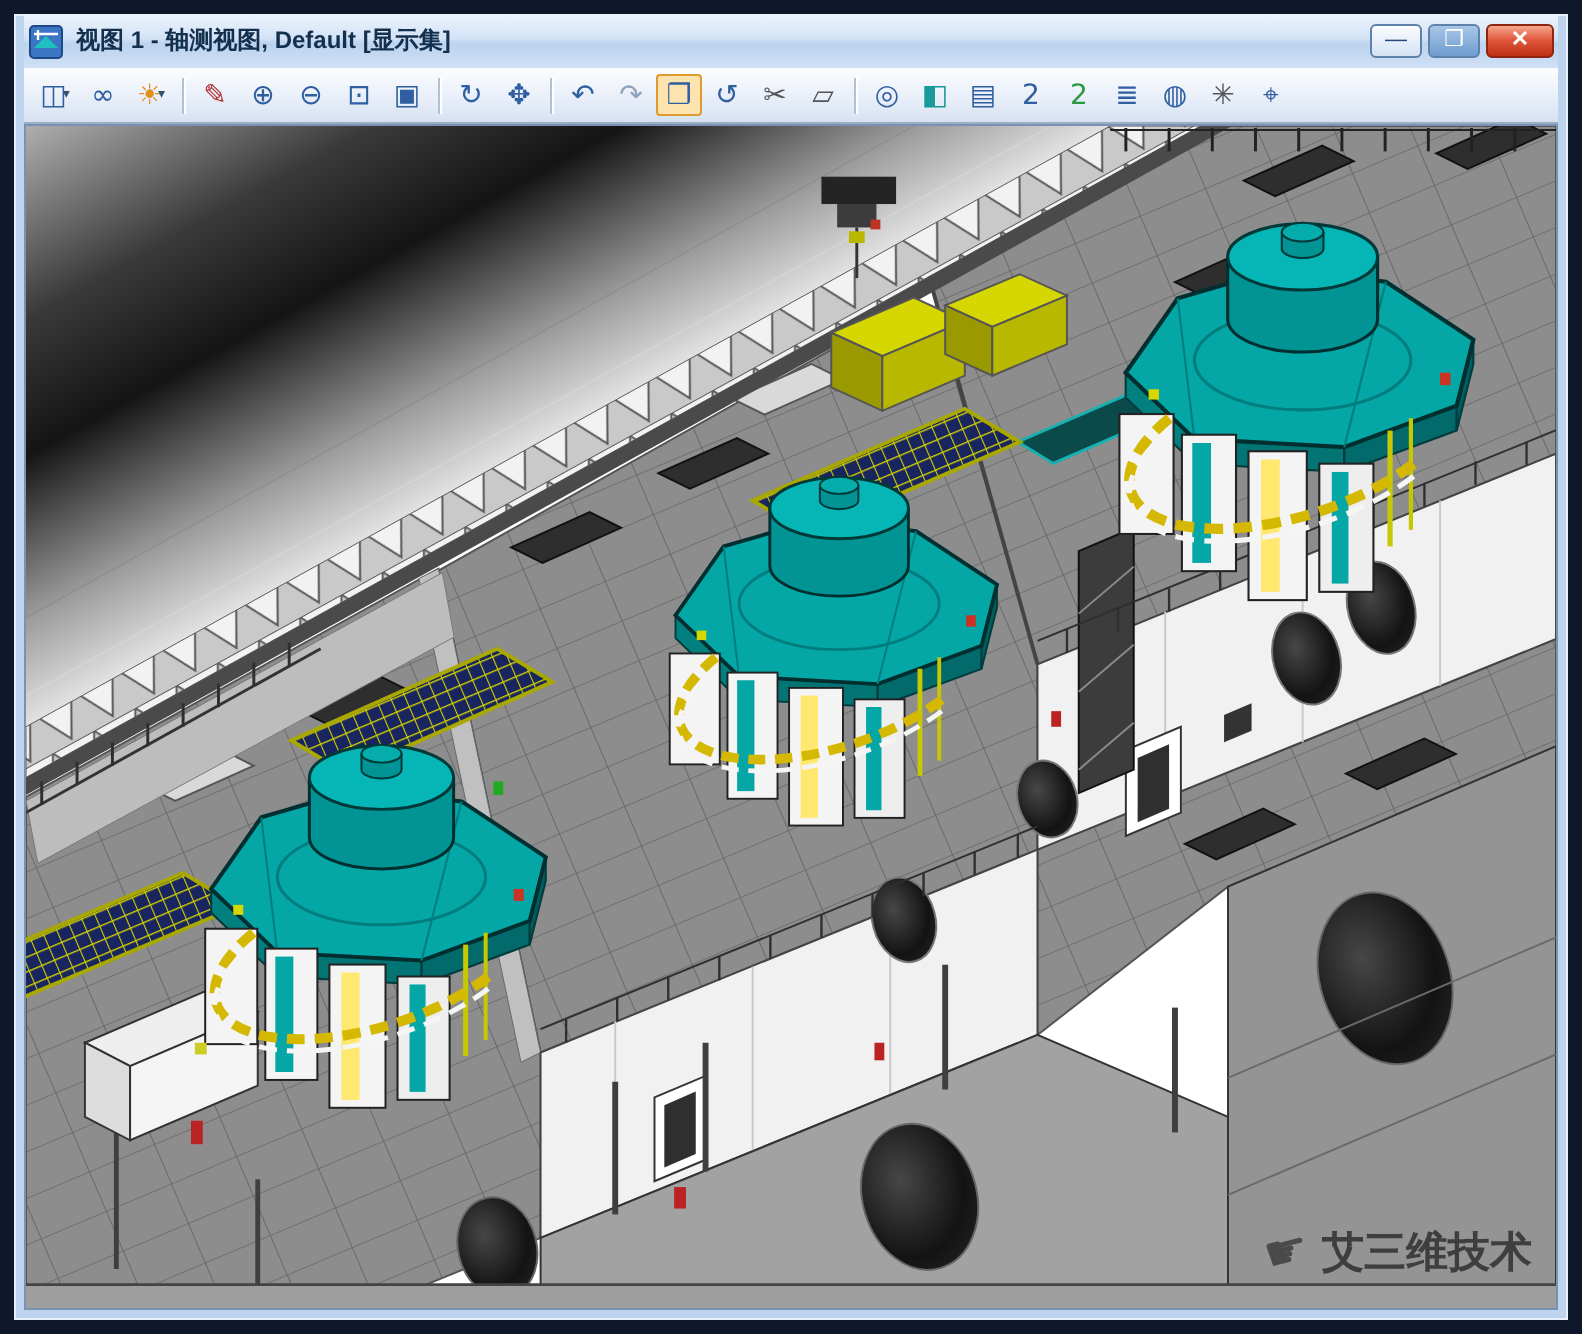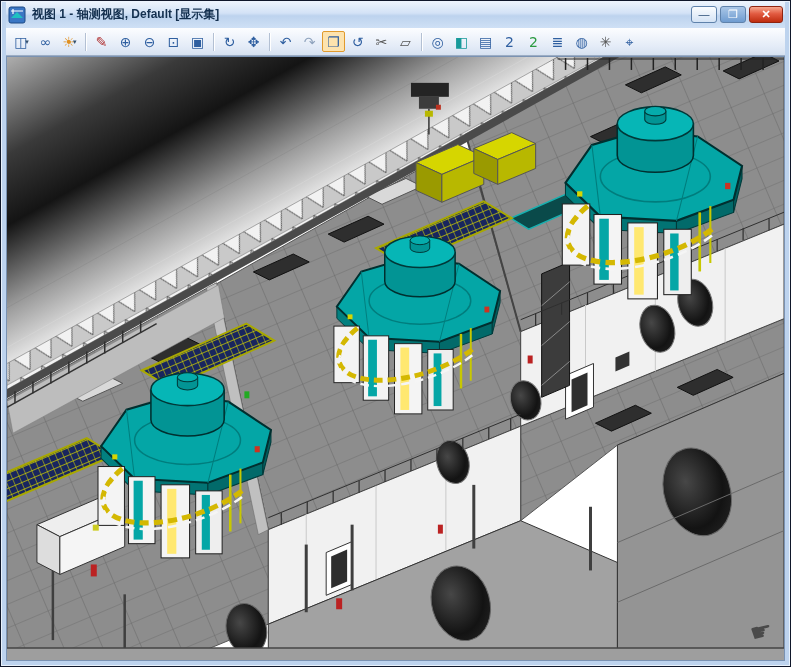--- a/index.html
+++ b/index.html
@@ -1,16 +1,16 @@
 <!DOCTYPE html>
 <html><head>
 <meta charset="utf-8">
 <style>
   html,body{margin:0;padding:0;background:#ffffff;font-family:"Liberation Sans",sans-serif;}
-  .window{width:791px;height:667px;box-sizing:border-box;border:1px solid #0f172a;
+  .window{width:791px;height:667px;box-sizing:border-box;border:7px solid #0f172a;
     background:#bdd3ee;display:flex;flex-direction:column;padding:0 5px 5px 5px;
     box-shadow:inset 0 0 0 1px #e8f1fb;}
   .titlebar{height:27px;flex:0 0 27px;display:flex;align-items:center;gap:6px;padding:0 2px;
     background:linear-gradient(#eef5fd,#d3e2f6 45%,#bdd3ee 55%,#cfe0f5);}
   .app-icon{width:18px;height:18px;display:inline-flex;}
   .title{font-size:12px;font-weight:bold;color:#14304f;white-space:nowrap;overflow:hidden;}
   .win-controls{margin-left:auto;display:flex;gap:3px;}
   .wbtn{height:17px;border-radius:3px;border:1px solid #5f82ab;font:11px/1 "Liberation Sans",sans-serif;
     display:flex;align-items:center;justify-content:center;padding:0;cursor:default;}
   .wbtn.min{width:26px;background:linear-gradient(#fafcfe,#d4e3f5);color:#274a74;}
@@ -430,16 +430,17 @@
       </g>
 
       <g>
         <rect x="0" y="594" width="779" height="12" fill="#9e9e9e"></rect>
         <line x1="0" y1="594" x2="779" y2="594" stroke="#444" stroke-width="1.5"></line>
       </g>
     </svg>
 
     <div class="watermark">
       <span class="hand">☛</span>
+      <span>艾三维技术</span>
     </div>
   </div>
 
 </div>
 
 </body></html>

